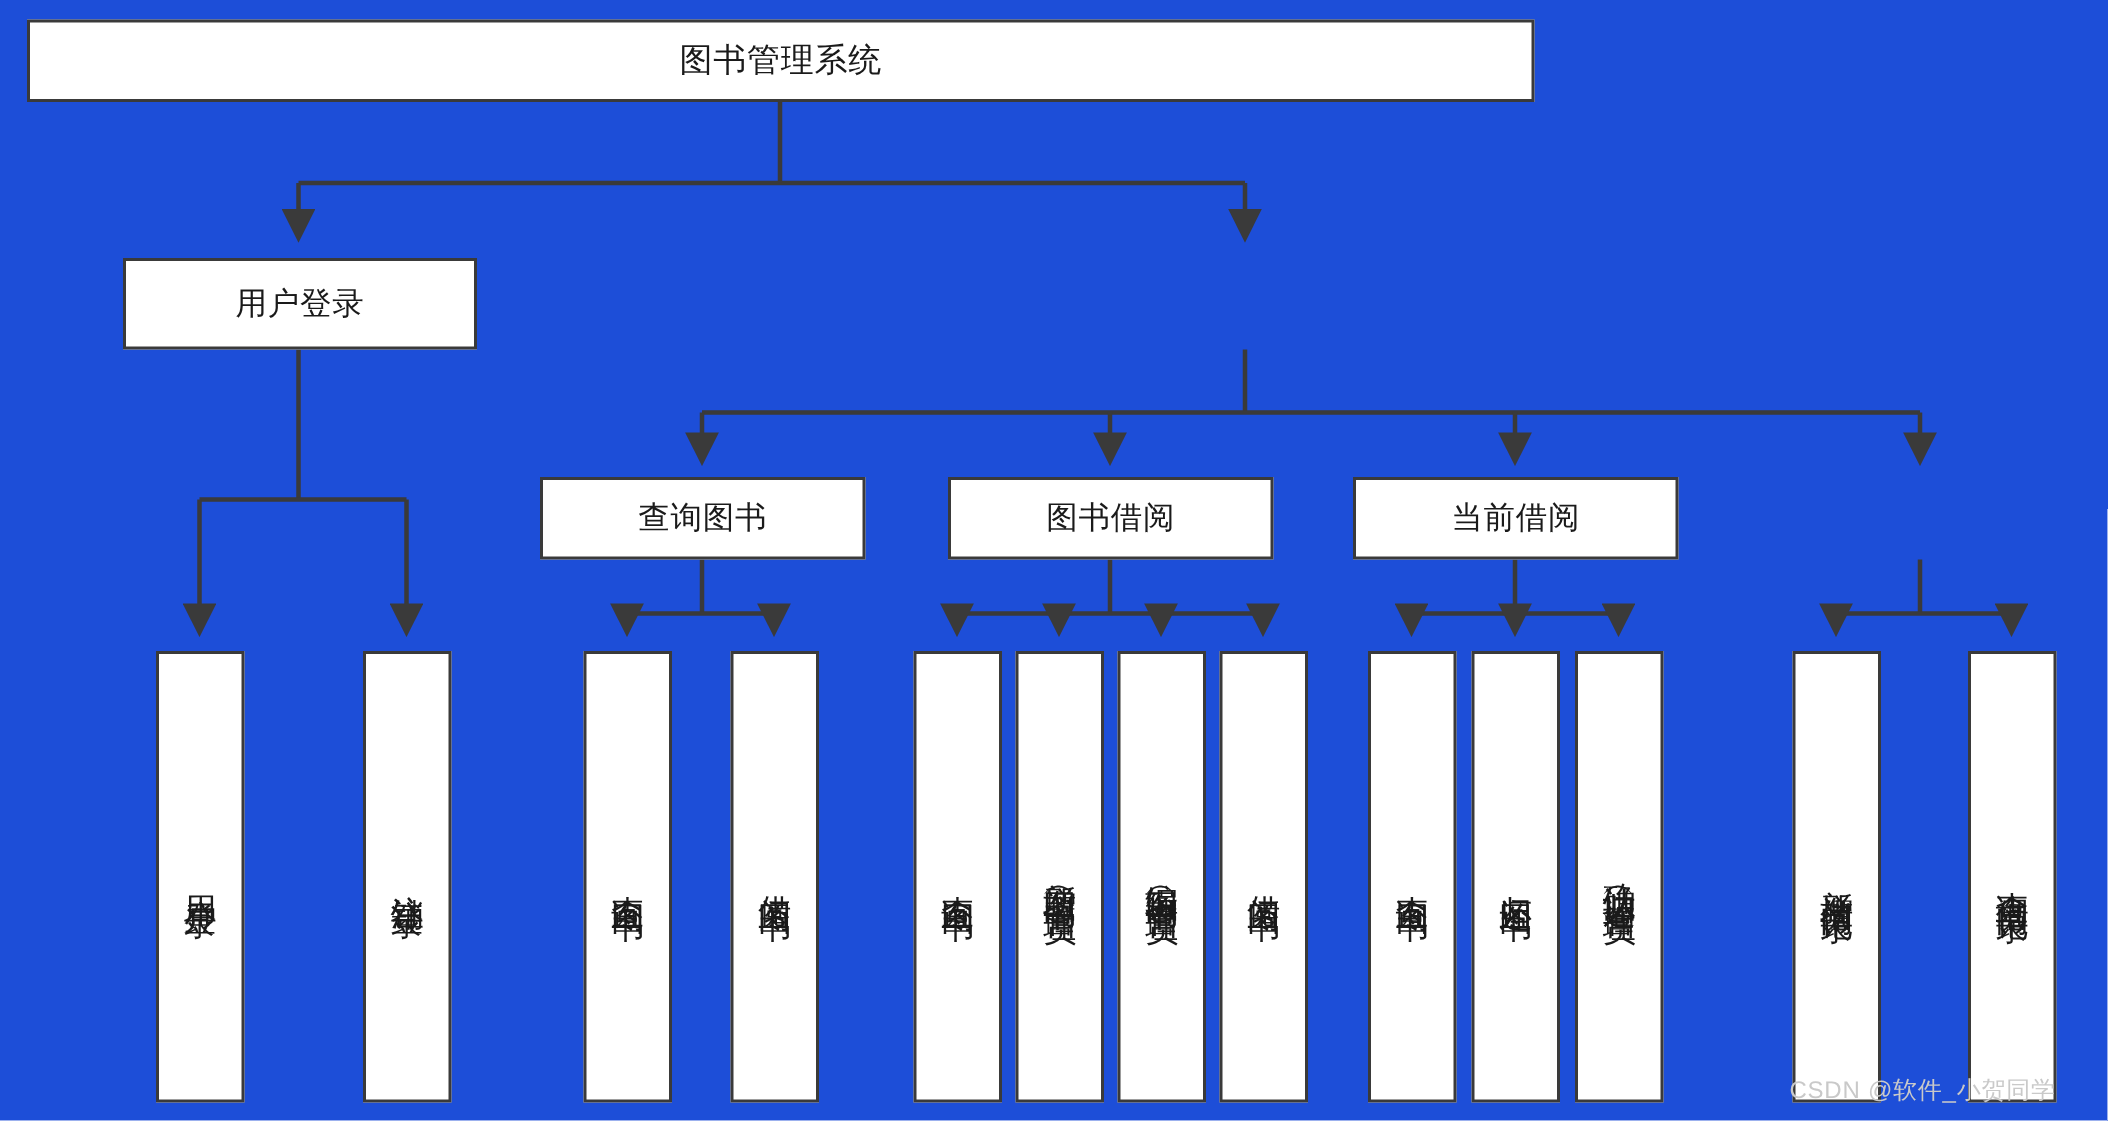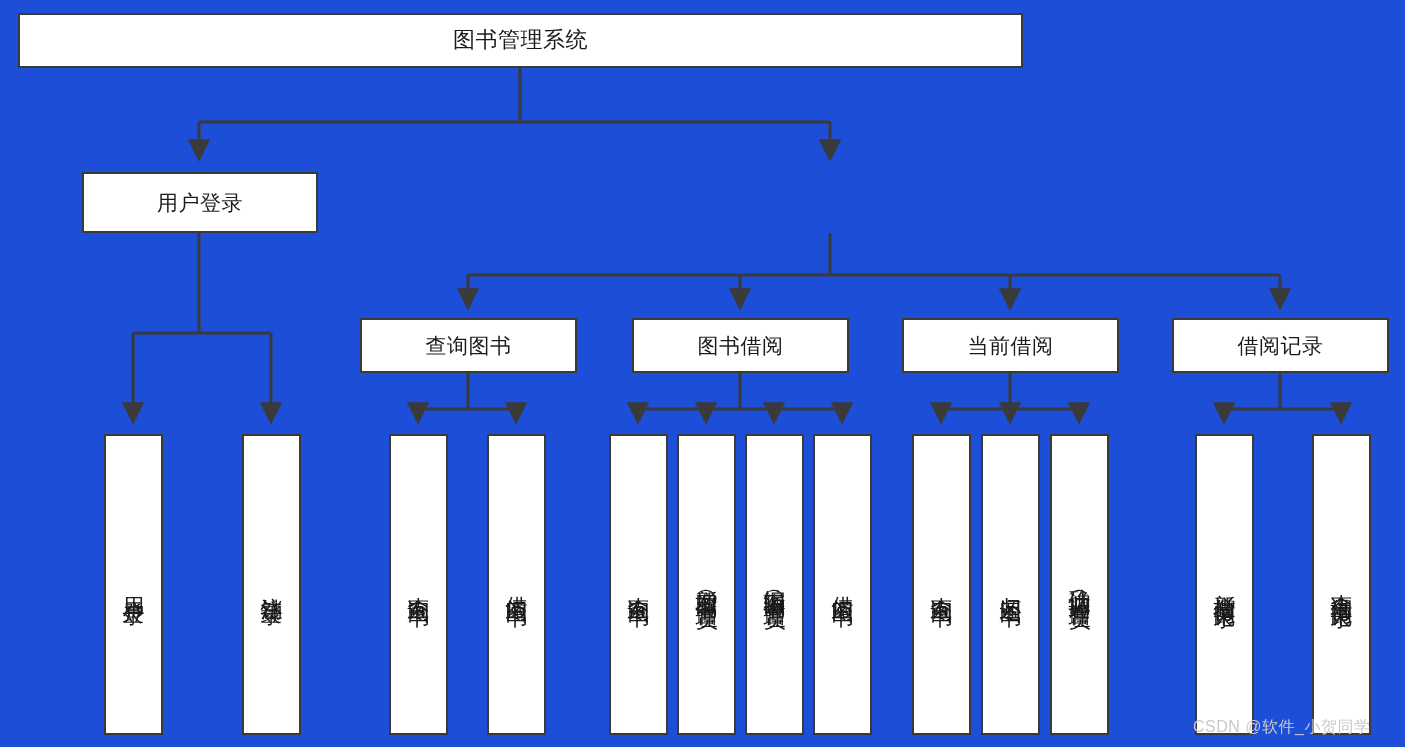--- a/index.html
+++ b/index.html
@@ -134,23 +134,20 @@
 
   <div class="node horiz" style="left:360px; top:318px; width:217px; height:55px;">
     <span class="label">查询图书</span>
   </div>
   <div class="node horiz" style="left:632px; top:318px; width:217px; height:55px;">
     <span class="label">图书借阅</span>
   </div>
   <div class="node horiz" style="left:902px; top:318px; width:217px; height:55px;">
     <span class="label">当前借阅</span>
   </div>
-  <div class="node horiz" style="left:1172px; top:318px; width:217px; height:55px;">
-    <span class="label">借阅记录</span>
-  </div>
 
   <div class="node vert" style="left:104px; top:434px; width:59px; height:301px;">
     <span class="label">用户登录</span>
   </div>
   <div class="node vert" style="left:242px; top:434px; width:59px; height:301px;">
     <span class="label">注销登录</span>
   </div>
 
   <div class="node vert" style="left:389px; top:434px; width:59px; height:301px;">
     <span class="label">查询图书</span>

